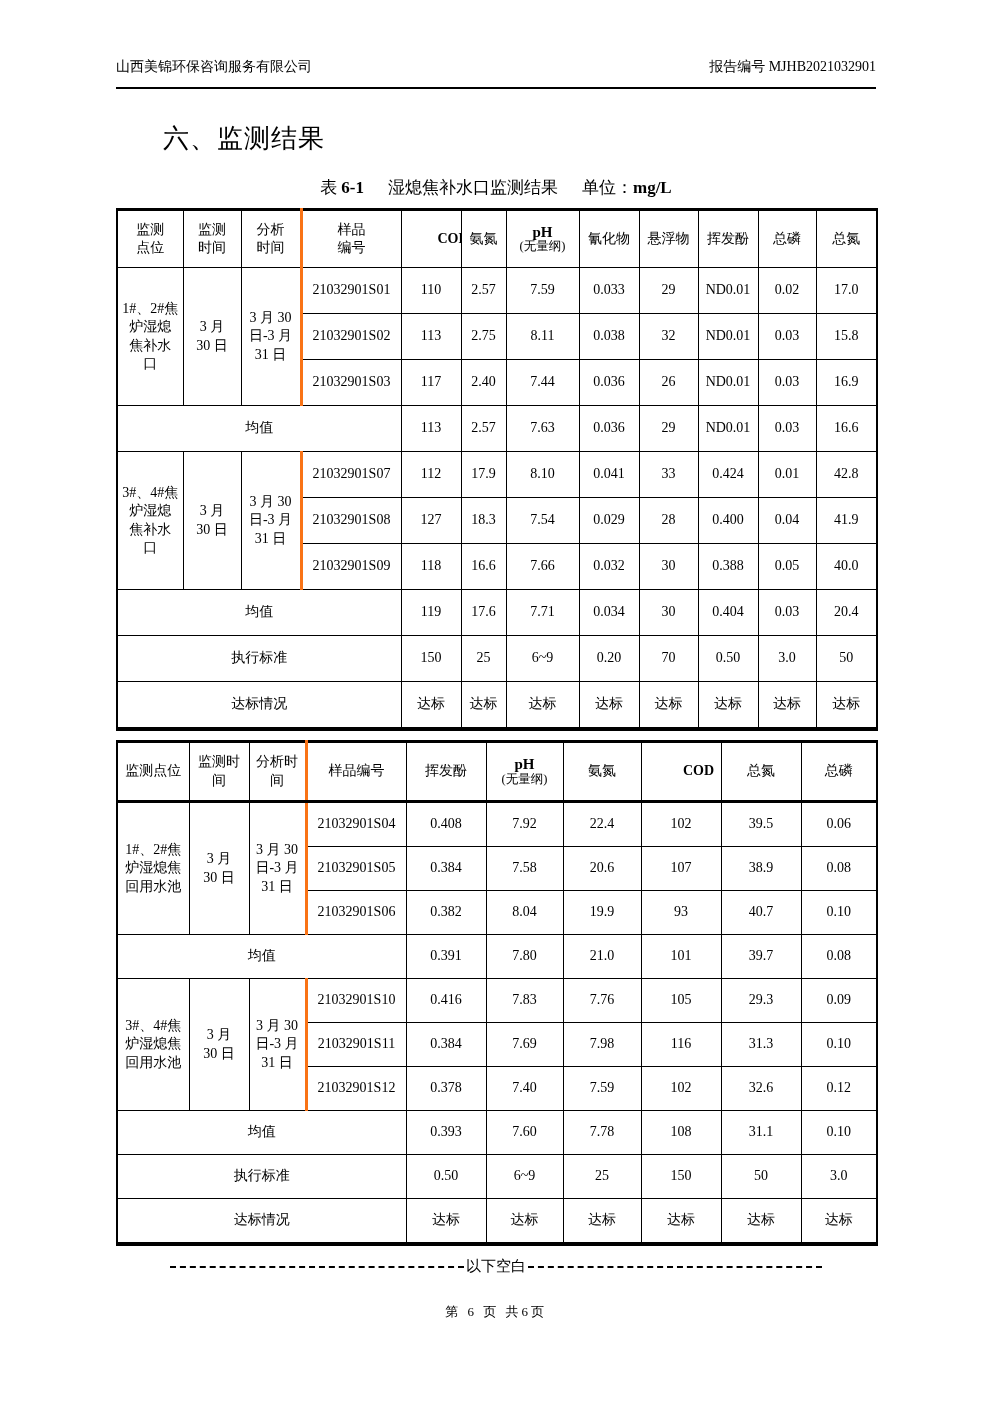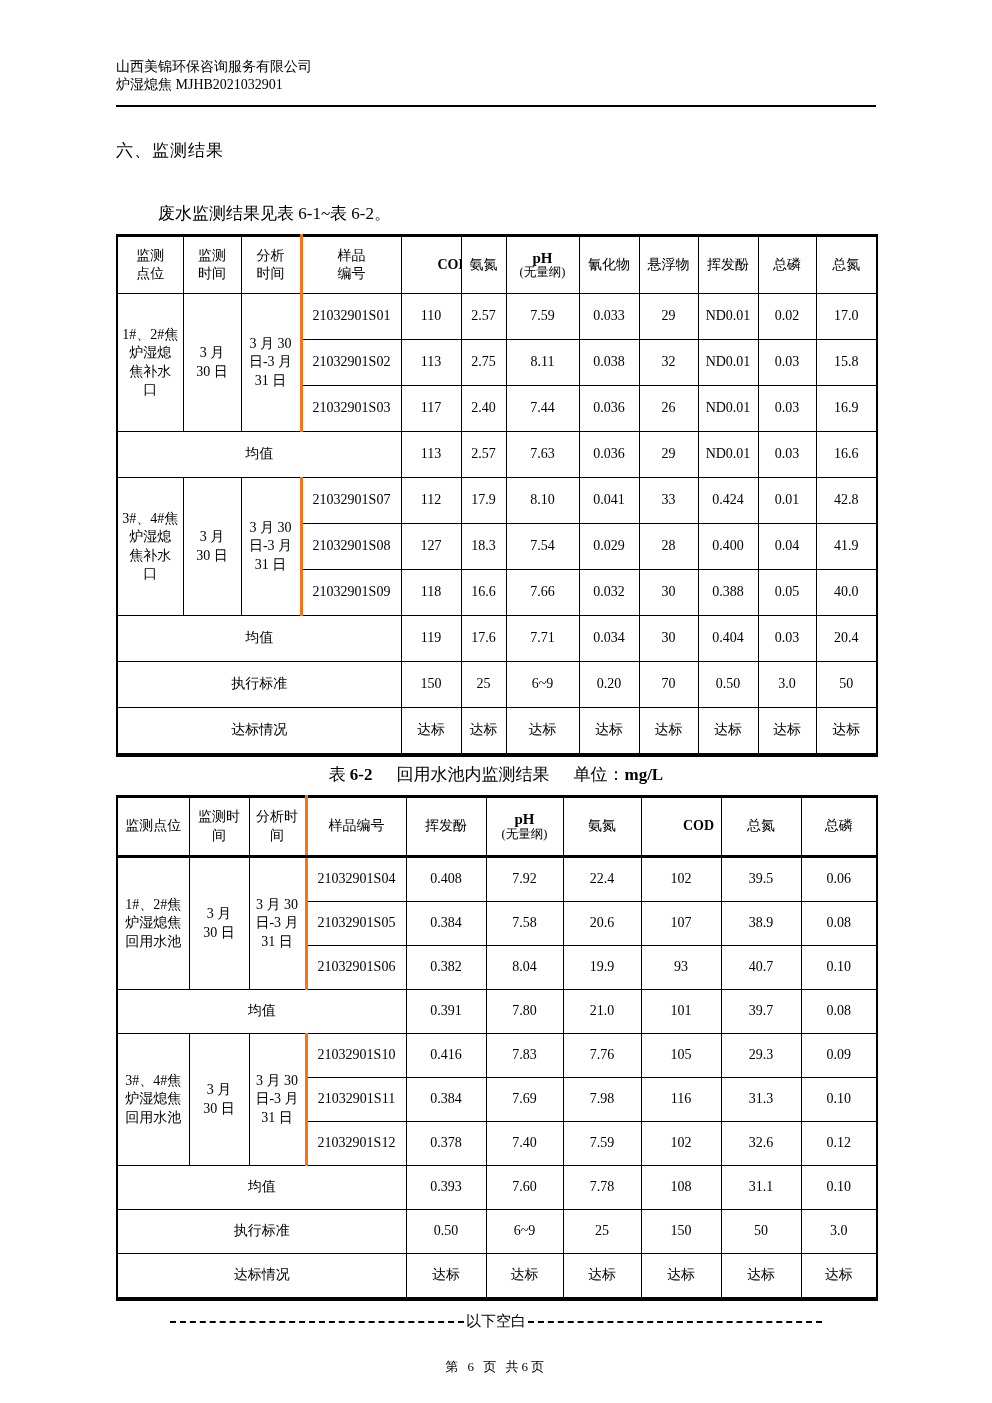--- a/index.html
+++ b/index.html
@@ -7,24 +7,24 @@
     width:992px;height:1403px;
     font-family:"Liberation Serif","DejaVu Serif",serif;
     color:#000;
     -webkit-font-smoothing:antialiased;
   }
   .page{width:760px;margin:0 auto;padding-top:58px;}
 
   
   .doc-header{
     display:flex;justify-content:space-between;align-items:flex-start;
-    font-size:14px;padding-bottom:11px;border-bottom:2px solid #000;flex-direction:column;
+    font-size:14px;padding-bottom:11px;border-bottom:2px solid #000;
   }
 
-  .section-title{font-size:17px;margin-top:32px;letter-spacing:1px;}
+  .section-title{font-size:26px;margin-top:32px;letter-spacing:1px;margin-left:47px;}
   .intro{font-size:17px;margin-top:40px;text-indent:42px;}
 
   .tcaption{margin-top:20px;text-align:center;font-size:17px;}
   .tcaption .num{font-weight:bold;margin-left:4px;}
   .tcaption .ttl{margin:0 24px;}
   .tcaption .unit-val{font-weight:bold;}
 
   table{
     border-collapse:collapse;table-layout:fixed;width:760px;
     margin-top:9px;
@@ -57,27 +57,29 @@
 
   .page-num{text-align:center;margin-top:27px;font-size:13px;letter-spacing:3px;}
 </style>
 </head>
 <body>
 
 <div class="page">
 
   <div class="doc-header">
     <span>山西美锦环保咨询服务有限公司</span>
-    <span>炉湿熄焦 MJHB2021032901</span>
+    <span>报告编号 MJHB2021032901</span>
   </div>
 
   <div class="section-title">六、监测结果</div>
 
-  <div class="intro">废水监测结果见表 6-1~表 6-2。</div>
-
+
+  <div class="tcaption">
+    <span>表</span><span class="num">6-1</span><span class="ttl">湿熄焦补水口监测结果</span><span>单位：</span><span class="unit-val">mg/L</span>
+  </div>
 
   <table class="t1">
     <colgroup>
       <col style="width:66px">
         <col style="width:58px">
         <col style="width:60px">
         <col style="width:100px">
       <col style="width:60px">
         <col style="width:45px">
         <col style="width:73px">
@@ -235,23 +237,20 @@
         <td>达标</td>
         <td>达标</td>
         <td>达标</td>
         <td>达标</td>
         <td>达标</td>
         <td>达标</td>
       </tr>
     </tbody>
   </table>
 
-  <div class="tcaption" style="margin-top:6px;">
-    <span>表</span><span class="num">6-2</span><span class="ttl">回用水池内监测结果</span><span>单位：</span><span class="unit-val">mg/L</span>
-  </div>
 
   <table class="t2">
     <colgroup>
       <col style="width:72px">
         <col style="width:60px">
         <col style="width:57px">
         <col style="width:100px">
       <col style="width:80px">
         <col style="width:77px">
         <col style="width:78px">

